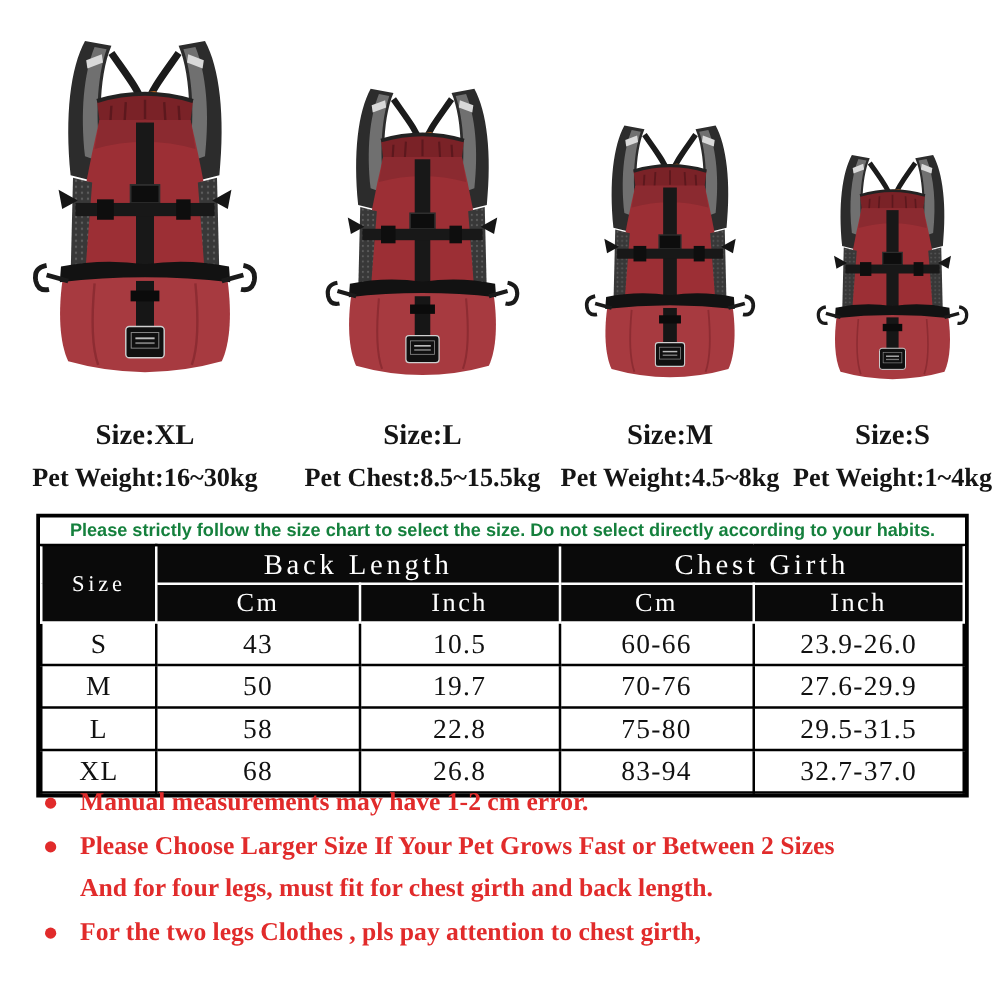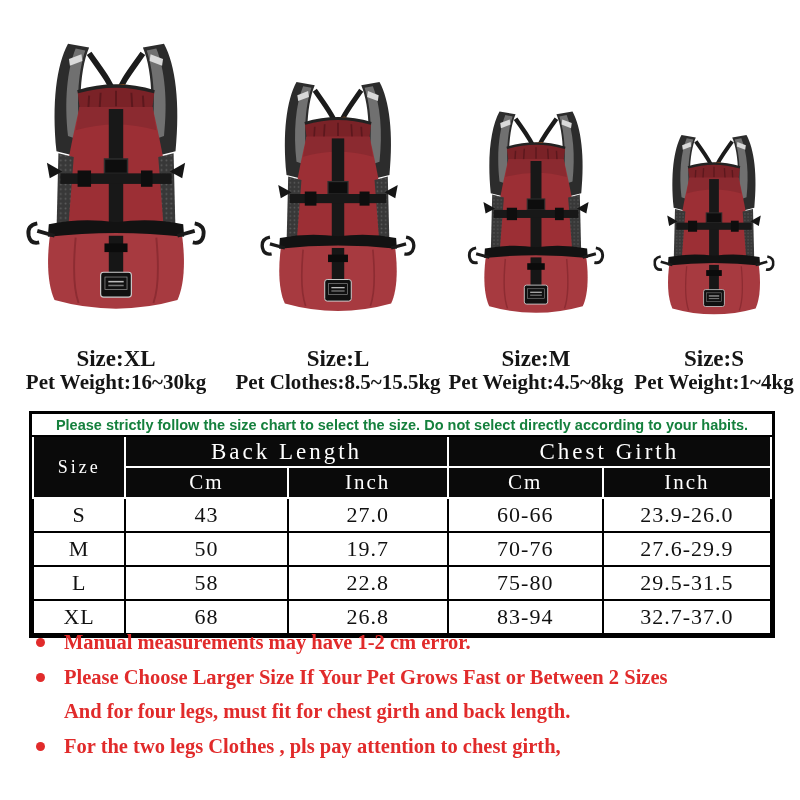--- a/index.html
+++ b/index.html
@@ -23,21 +23,21 @@
   .product.p-s{width:21.5%;}
   .bag{display:block;overflow:visible;}
   .bag-xl{width:192px;height:288px;}
   .bag-l{width:166px;height:249px;}
   .bag-m{width:146px;height:219px;}
   .bag-s{width:130px;height:195px;}
   .size-label{
     font-size:23px;color:#151515;margin-top:20px;line-height:1.1;white-space:nowrap;
   }
   .weight-label{
-    font-size:21px;color:#151515;line-height:1.1;white-space:nowrap;
+    font-size:21px;color:#151515;margin-top:11px;line-height:1.1;white-space:nowrap;
   }
 
   
   .tbl-outer{
     position:absolute;left:29px;top:411px;width:746px;
     border:3px solid #000;box-sizing:border-box;background:#fff;
   }
   table.size-table{width:100%;border-collapse:collapse;table-layout:fixed;}
   .size-table td,.size-table th{padding:0;text-align:center;vertical-align:middle;}
   .warn-cell{
@@ -157,21 +157,21 @@
         </svg>
       <div class="size-label">Size:XL</div>
       <div class="weight-label">Pet Weight:16~30kg</div>
     </div>
 
     <div class="product p-l">
       <svg class="bag bag-l" viewBox="0 0 200 300">
           <use href="#bp"></use>
         </svg>
       <div class="size-label">Size:L</div>
-      <div class="weight-label">Pet Clothes:8.5~15.5kg</div>
+      <div class="weight-label">Pet Chest:8.5~15.5kg</div>
     </div>
 
     <div class="product p-m">
       <svg class="bag bag-m" viewBox="0 0 200 300">
           <use href="#bp"></use>
         </svg>
       <div class="size-label">Size:M</div>
       <div class="weight-label">Pet Weight:4.5~8kg</div>
     </div>
 
@@ -205,21 +205,21 @@
       </tr>
       <tr>
         <th class="h-unit">Cm</th>
         <th class="h-unit">Inch</th>
         <th class="h-unit">Cm</th>
         <th class="h-unit">Inch</th>
       </tr>
       <tr>
         <td class="data">S</td>
         <td class="data">43</td>
-        <td class="data">27.0</td>
+        <td class="data">10.5</td>
         <td class="data">60-66</td>
         <td class="data">23.9-26.0</td>
       </tr>
       <tr>
         <td class="data">M</td>
         <td class="data">50</td>
         <td class="data">19.7</td>
         <td class="data">70-76</td>
         <td class="data">27.6-29.9</td>
       </tr>

